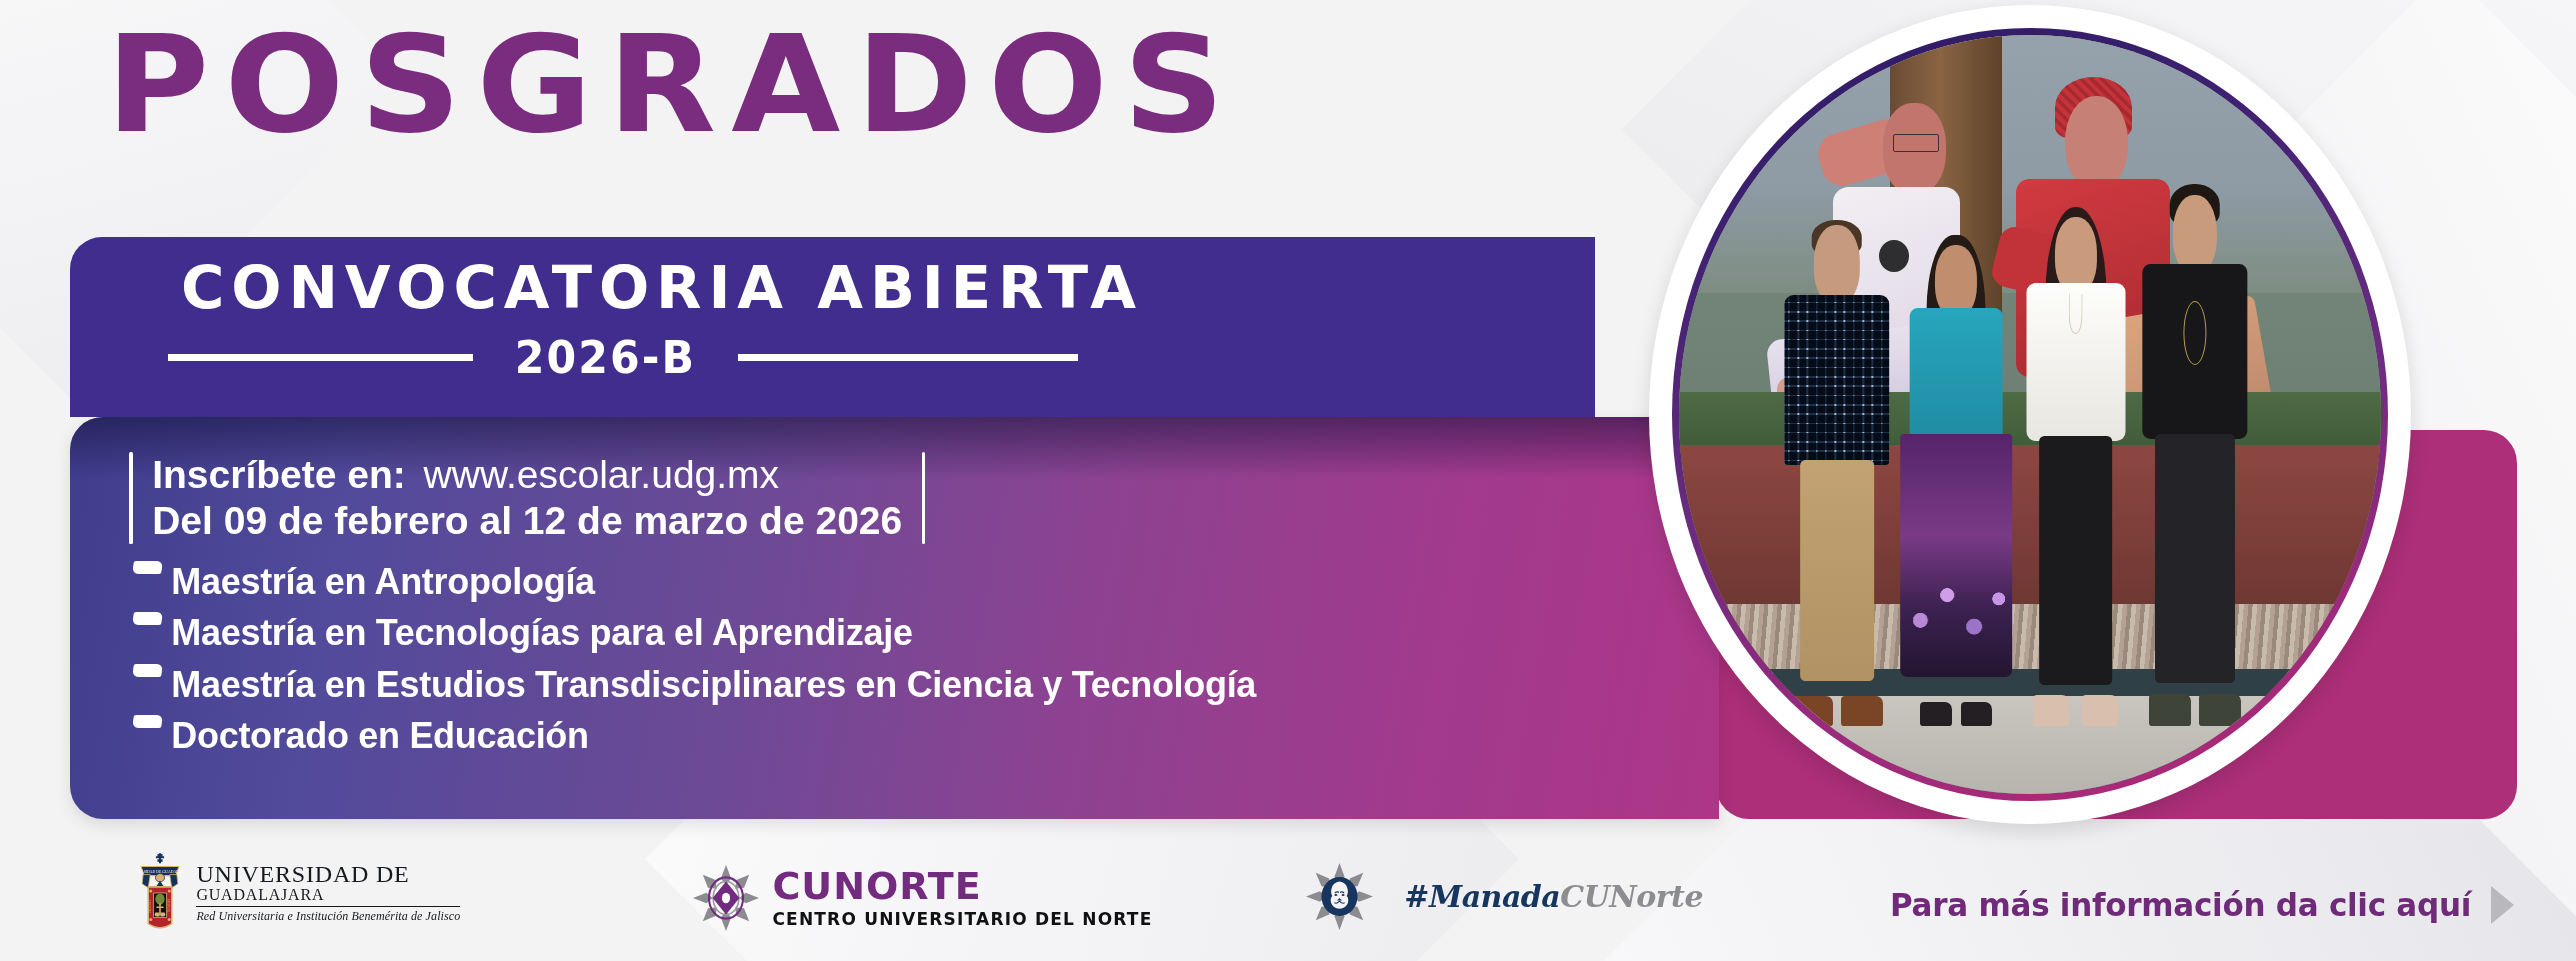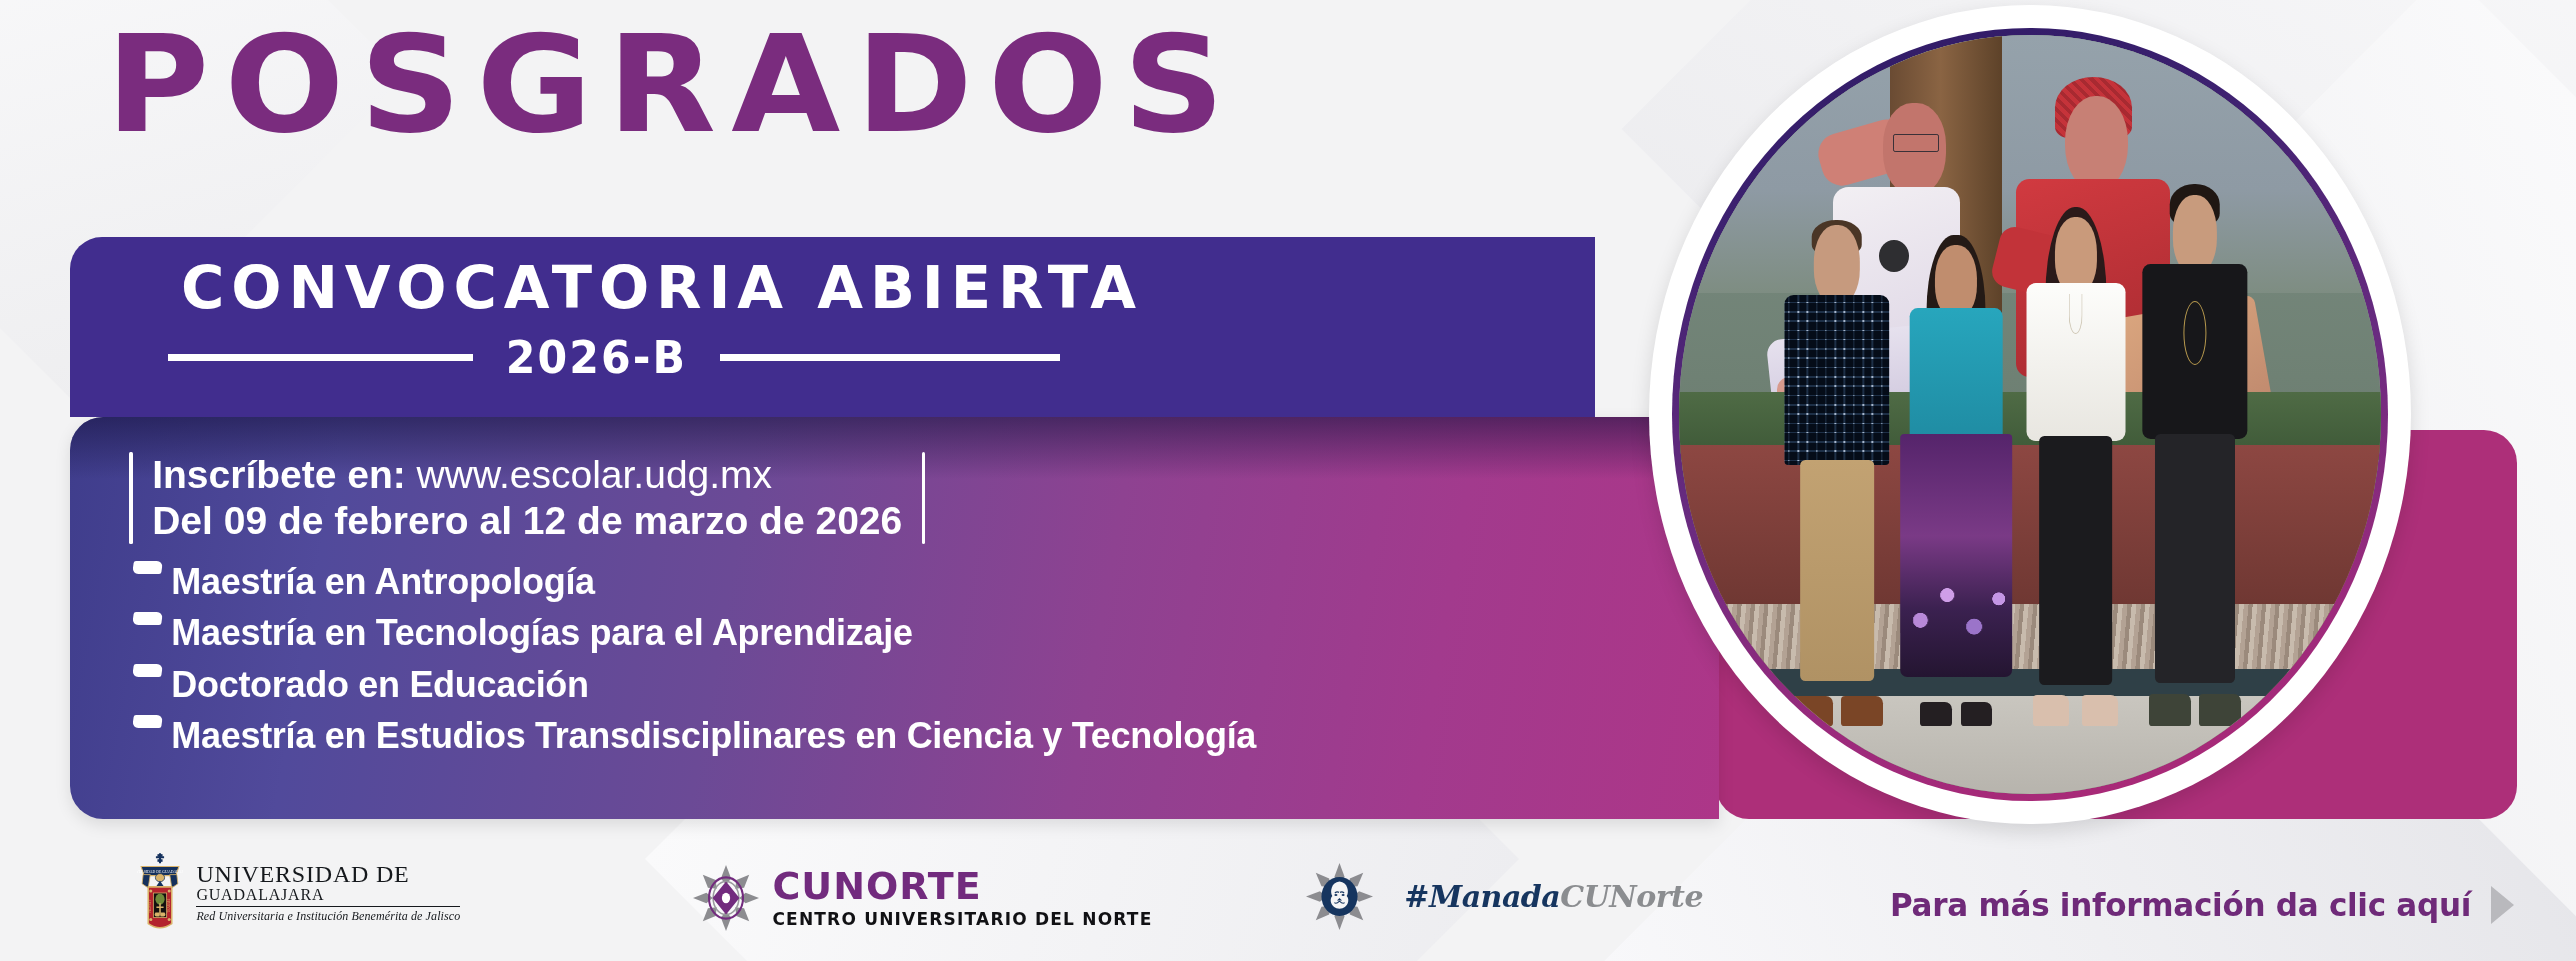--- a/index.html
+++ b/index.html
@@ -38,21 +38,21 @@
   #banner {
     position:absolute; left:70px; top:237px; width:1525px; height:180px; z-index:5;
     background:#412d8e; border-top-left-radius:32px;
   }
   #banner-title {
     position:absolute; left:111px; top:16.5px;
     color:#ffffff; font-size:58px; font-weight:bold; letter-spacing:6.7px;
     font-family:"DejaVu Sans", sans-serif; white-space:nowrap;
     transform:scaleX(1.02); transform-origin:left center;
   }
-  #term-row { position:absolute; left:98px; top:95px; display:flex; align-items:center; gap:7px; }
+  #term-row { position:absolute; left:98px; top:95px; display:flex; align-items:center; gap:16px; }
   #term-row .rule { height:6.7px; background:#ffffff; }
   #term-row .rule-left { width:305px; margin-right:23px; }
   #term-row .rule-right { width:340px; margin-left:23px; }
   #term-label {
     color:#ffffff; font-size:44px; font-weight:bold; letter-spacing:2.1px;
     font-family:"DejaVu Sans", sans-serif; white-space:nowrap;
     transform:scaleX(0.97);
   }
 
   
@@ -67,21 +67,21 @@
     border-radius:33px 0 0 0;
     background:linear-gradient(180deg, rgba(20,16,60,0.55), rgba(20,16,60,0));
     pointer-events:none;
   }
 
   #enroll-block { position:absolute; left:59px; top:35px; display:flex; align-items:stretch; z-index:2; }
   #enroll-block .vbar { width:3.6px; background:#fff; border-radius:1.5px; }
   #enroll-text { padding-left:19.6px; padding-right:19.6px; }
   .enroll-line { color:#ffffff; font-size:39px; line-height:1.18; white-space:nowrap; letter-spacing:0px; }
   .enroll-line b { font-weight:bold; }
-  .enroll-line .url { font-weight:normal; }
+  .enroll-line .url { font-weight:normal;margin-left:7px; }
 
   #program-list { position:absolute; left:63px; top:144px; z-index:2; }
   .program-item { display:flex; align-items:flex-start; margin-bottom:9.3px; }
   .dash {
     width:29px; height:13.4px; background:#ffffff; margin-right:9.3px; flex:none;
     border-radius:2.1px 6.2px 2.1px 6.2px;
     transform:skewX(-8deg);
   }
   .program-label {
     color:#ffffff; font-size:36px; font-weight:bold; white-space:nowrap; letter-spacing:-0.3px;
@@ -287,25 +287,25 @@
     <div class="program-item">
       <span class="dash"></span>
       <span class="program-label">Maestría en Antropología</span>
     </div>
     <div class="program-item">
       <span class="dash"></span>
       <span class="program-label">Maestría en Tecnologías para el Aprendizaje</span>
     </div>
     <div class="program-item">
       <span class="dash"></span>
-      <span class="program-label">Doctorado en Educación</span>
+      <span class="program-label">Maestría en Estudios Transdisciplinares en Ciencia y Tecnología</span>
     </div>
     <div class="program-item">
       <span class="dash"></span>
-      <span class="program-label">Maestría en Estudios Transdisciplinares en Ciencia y Tecnología</span>
+      <span class="program-label">Doctorado en Educación</span>
     </div>
   </div>
 </div>
 
 <div id="photo-frame">
   <div id="photo-ring-outer"></div>
   <div id="photo-ring-inner"></div>
   <div id="photo-clip">
     <div class="mural">
       <div class="sky"></div>

